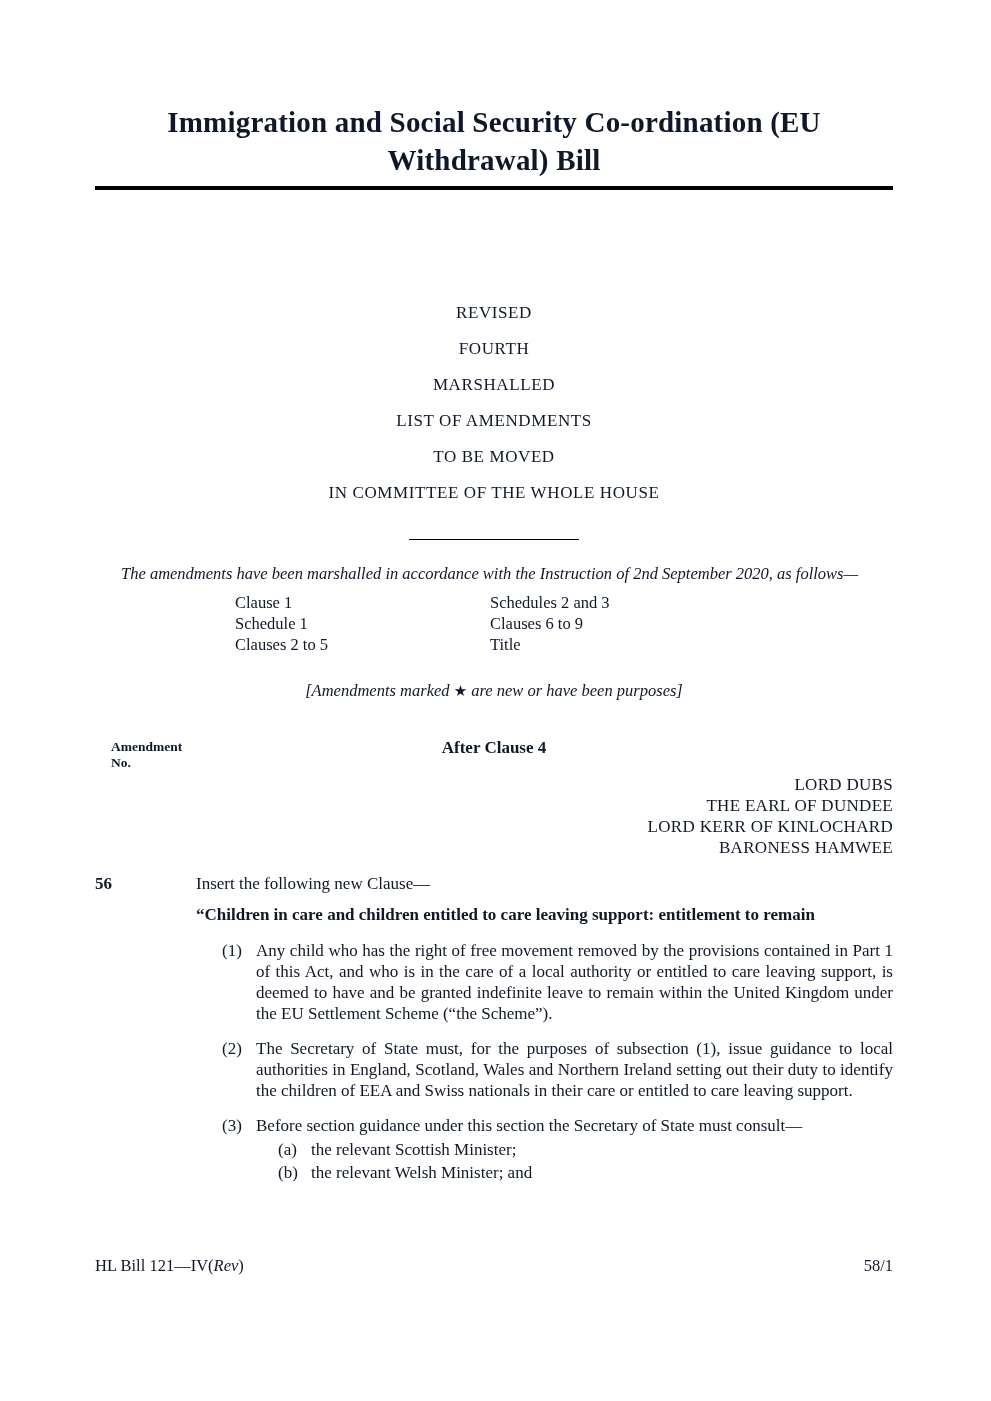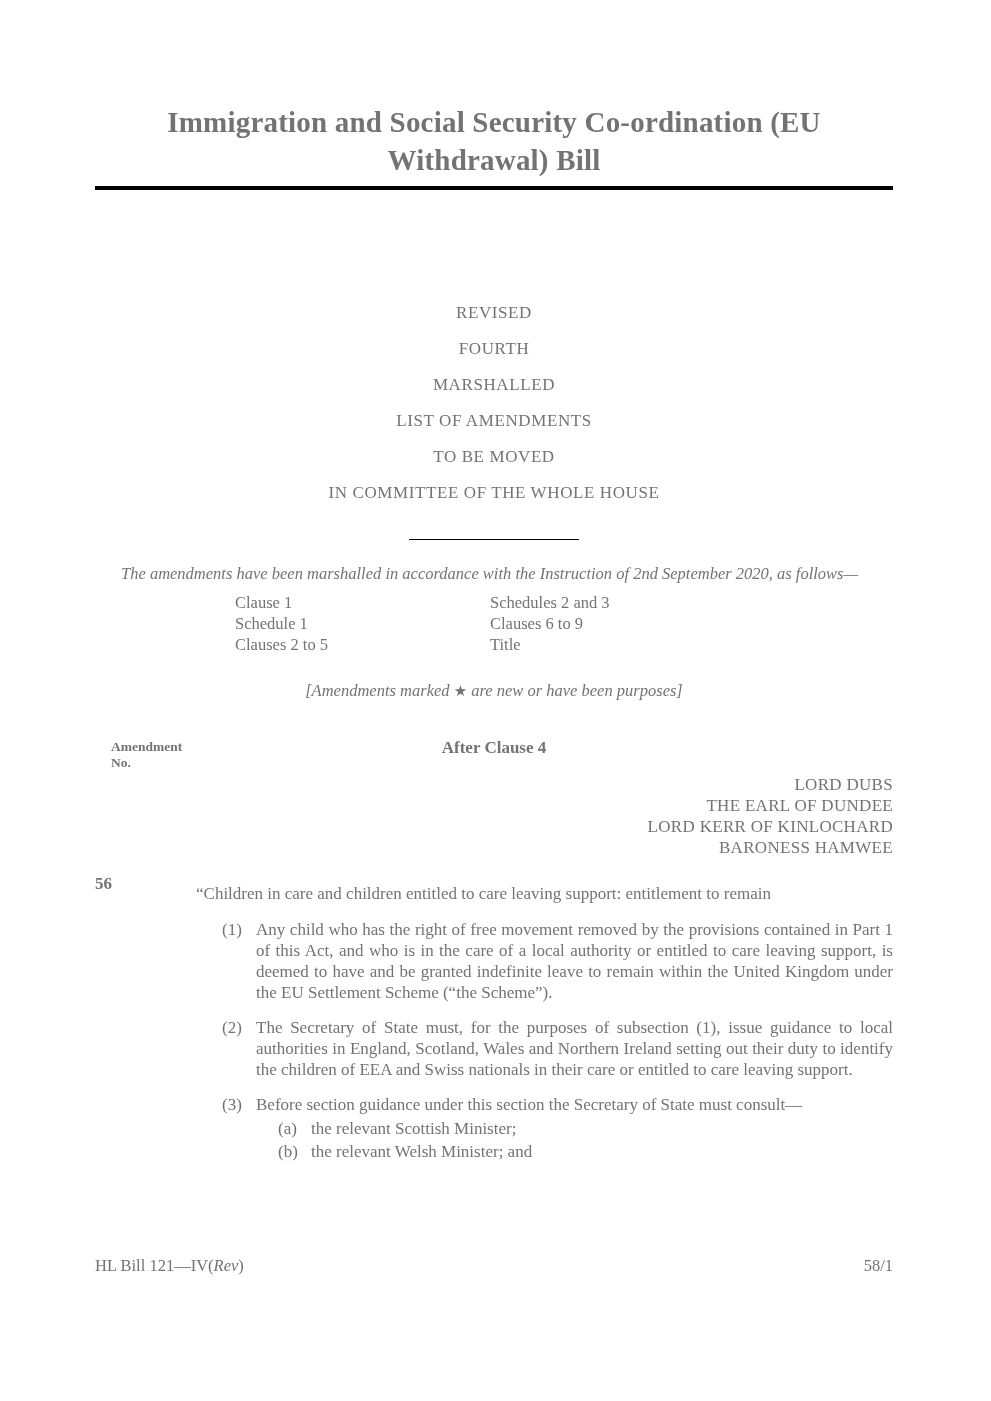--- a/index.html
+++ b/index.html
@@ -2,21 +2,21 @@
 <html><head>
 <meta charset="utf-8">
 <style>
   * { margin: 0; padding: 0; box-sizing: border-box; }
   html, body { background: #ffffff; }
   .page {
     position: relative;
     width: 991px;
     height: 1401px;
     background: #ffffff;
-    color: #737373;
+    color: #0f172a;
     font-family: "Liberation Serif", serif;
     margin: 0 auto;
     overflow: hidden;
   }
   .content { padding: 0 98px 0 95px; }
 
   
   .bill-title {
     padding-top: 103px;
     text-align: center;
@@ -82,21 +82,21 @@
   
   .movers { margin-top: 16px; text-align: right; font-size: 17px; line-height: 21px; letter-spacing: 0.3px; }
 
   
   .amendment-block { margin-top: 15px; display: flex; font-size: 17px; line-height: 21px; }
   .amendment-number { flex: 0 0 101px; font-weight: bold; }
   .amendment-body { flex: 1; }
   .amendment-instruction { line-height: 21px; }
   .clause-heading {
     margin-top: 10px;
-    font-weight: normal;
+    font-weight: bold;
     text-align: justify;
     line-height: 22px;
   }
   .subsection { display: flex; margin-top: 14px; }
   .ss-num { flex: 0 0 34px; margin-left: 26px; }
   .ss-text { flex: 1; text-align: justify; }
   .sub-items { margin-top: 2px; }
   .sub-item { display: flex; line-height: 23px; }
   .sub-item-num { flex: 0 0 33px; margin-left: 22px; }
   .sub-item-text { flex: 1; }
@@ -164,20 +164,21 @@
     <div class="movers">
       <div>LORD DUBS</div>
       <div>THE EARL OF DUNDEE</div>
       <div>LORD KERR OF KINLOCHARD</div>
       <div>BARONESS HAMWEE</div>
     </div>
 
     <div class="amendment-block">
       <div class="amendment-number">56</div>
       <div class="amendment-body">
+        <div class="amendment-instruction">Insert the following new Clause—</div>
         <div class="clause-heading">“Children in care and children entitled to care leaving support: entitlement to remain</div>
 
         <div class="subsection">
           <div class="ss-num">(1)</div>
           <div class="ss-text">Any child who has the right of free movement removed by the provisions contained in Part 1 of this Act, and who is in the care of a local authority or entitled to care leaving support, is deemed to have and be granted indefinite leave to remain within the United Kingdom under the EU Settlement Scheme (“the Scheme”).</div>
         </div>
 
         <div class="subsection">
           <div class="ss-num">(2)</div>
           <div class="ss-text">The Secretary of State must, for the purposes of subsection (1), issue guidance to local authorities in England, Scotland, Wales and Northern Ireland setting out their duty to identify the children of EEA and Swiss nationals in their care or entitled to care leaving support.</div>

